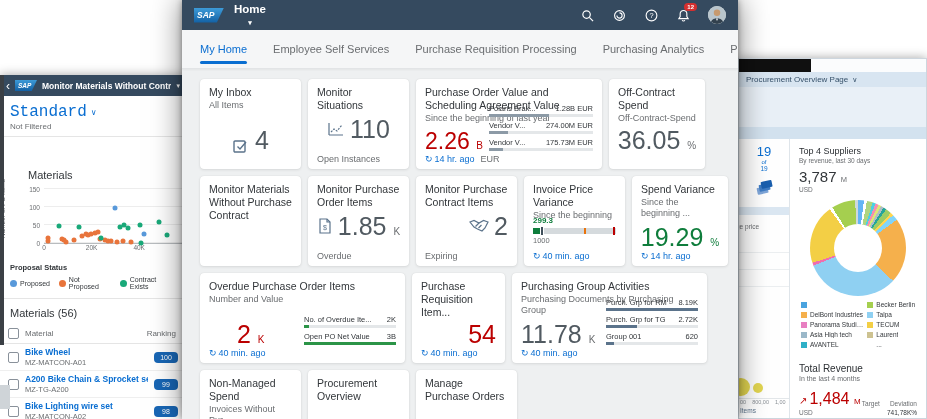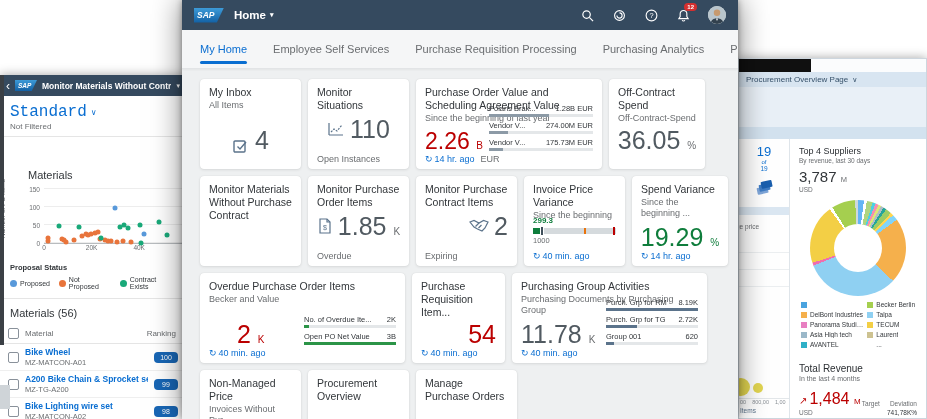--- a/index.html
+++ b/index.html
@@ -99,21 +99,21 @@
   .rev-kpis .vals{color:#32363a;margin-top:2px;}
 
   
   .main-window{position:absolute;left:182px;top:0;width:556px;height:419px;z-index:5;
     box-shadow:0 0 28px rgba(0,0,0,.5),0 0 6px rgba(0,0,0,.35);background:#eef0f1;overflow:hidden;}
   .shell-bar{height:30px;background:#354a5f;display:flex;align-items:center;padding:0 12px;gap:10px;}
   .sap-logo{width:30px;height:15px;background:linear-gradient(180deg,#3d9bd8,#1260a4);
     clip-path:polygon(0 0,100% 0,76% 100%,0 100%);color:#fff;font-size:8.5px;font-weight:bold;font-style:italic;
     display:flex;align-items:center;padding-left:3px;box-sizing:border-box;flex:none;}
   .sap-logo.small{width:22px;height:11px;font-size:6.5px;}
-  .shell-title{color:#fff;font-size:11.5px;font-weight:bold;display:flex;align-items:center;gap:4px;}
+  .shell-title{color:#fff;font-size:11.5px;font-weight:bold;display:flex;align-items:center;gap:4px;flex-direction:column;}
   .shell-title .caret-solid{font-size:7px;}
   .shell-icons{margin-left:auto;display:flex;align-items:center;gap:17px;}
   .shell-ic{position:relative;width:15px;height:15px;display:flex;align-items:center;justify-content:center;}
   .badge{position:absolute;top:-5px;right:-6px;background:#d42f2f;color:#fff;font-size:6px;border-radius:6px;
     padding:1px 3px;line-height:1.1;font-weight:bold;}
   .avatar{width:18px;height:18px;border-radius:50%;overflow:hidden;background:#cfd8dc;flex:none;}
   .tab-bar{height:38px;background:#f5f6f7;display:flex;align-items:center;gap:26px;padding:0 18px;
     border-bottom:1px solid #e2e4e6;box-shadow:0 1px 2px rgba(0,0,0,.05);}
   .tab{position:relative;background:none;border:none;font-family:inherit;font-size:11px;color:#6a6d70;
     padding:11px 0;white-space:nowrap;cursor:pointer;}
@@ -641,21 +641,21 @@
                 <span class="refresh-ic"></span>
                 <span>14 hr. ago</span>
               </span>
           </div>
         </div>
       </div>
 
       <div class="t-row">
         <div class="tile w205">
           <div class="t-title">Overdue Purchase Order Items</div>
-          <div class="t-sub">Becker and Value</div>
+          <div class="t-sub">Number and Value</div>
           <div class="t-body low" style="top:40px;">
             <span class="kpi red" style="margin-left:28px;"><span>2</span> <span class="unit">K</span></span>
             <div class="cmp sm">
 
                 <div class="cmp-row">
                   <div class="cmp-line">
                     <span class="cl">No. of Overdue Ite...</span>
                     <span class="cv">2K</span>
                   </div>
                   <div class="cmp-bar">
@@ -737,21 +737,21 @@
             <span class="refresh">
                 <span class="refresh-ic"></span>
                 <span>40 min. ago</span>
               </span>
           </div>
         </div>
       </div>
 
       <div class="t-row">
         <div class="tile">
-          <div class="t-title">Non-Managed Price</div>
+          <div class="t-title">Non-Managed Spend</div>
           <div class="t-sub">Invoices Without Pur...</div>
         </div>
         <div class="tile">
           <div class="t-title">Procurement Overview</div>
         </div>
         <div class="tile">
           <div class="t-title">Manage Purchase Orders</div>
         </div>
       </div>
     </main>

